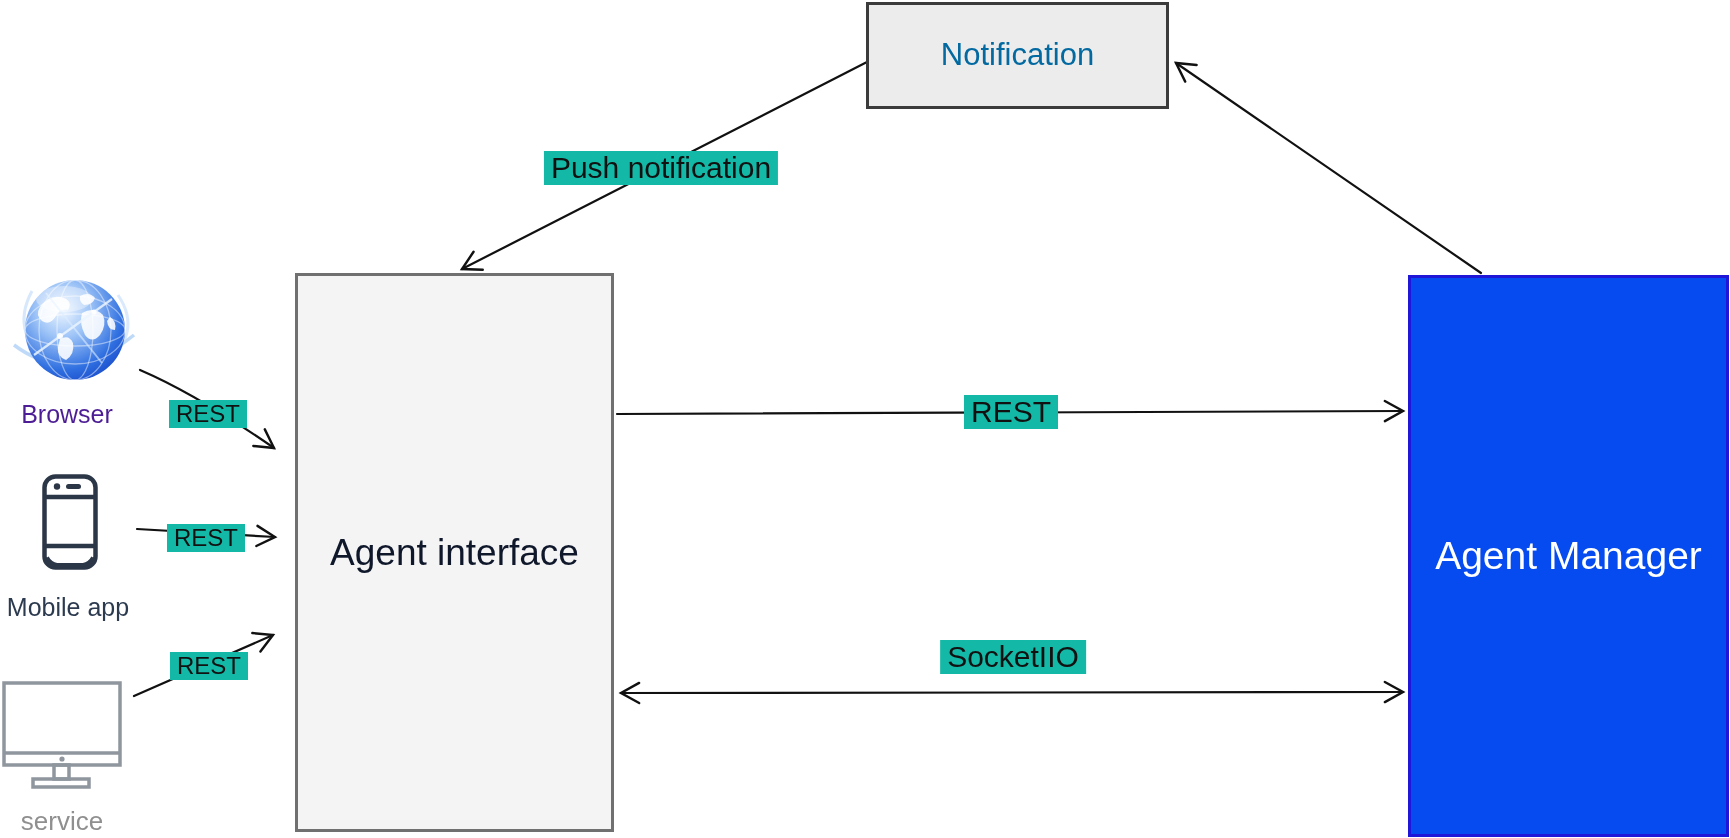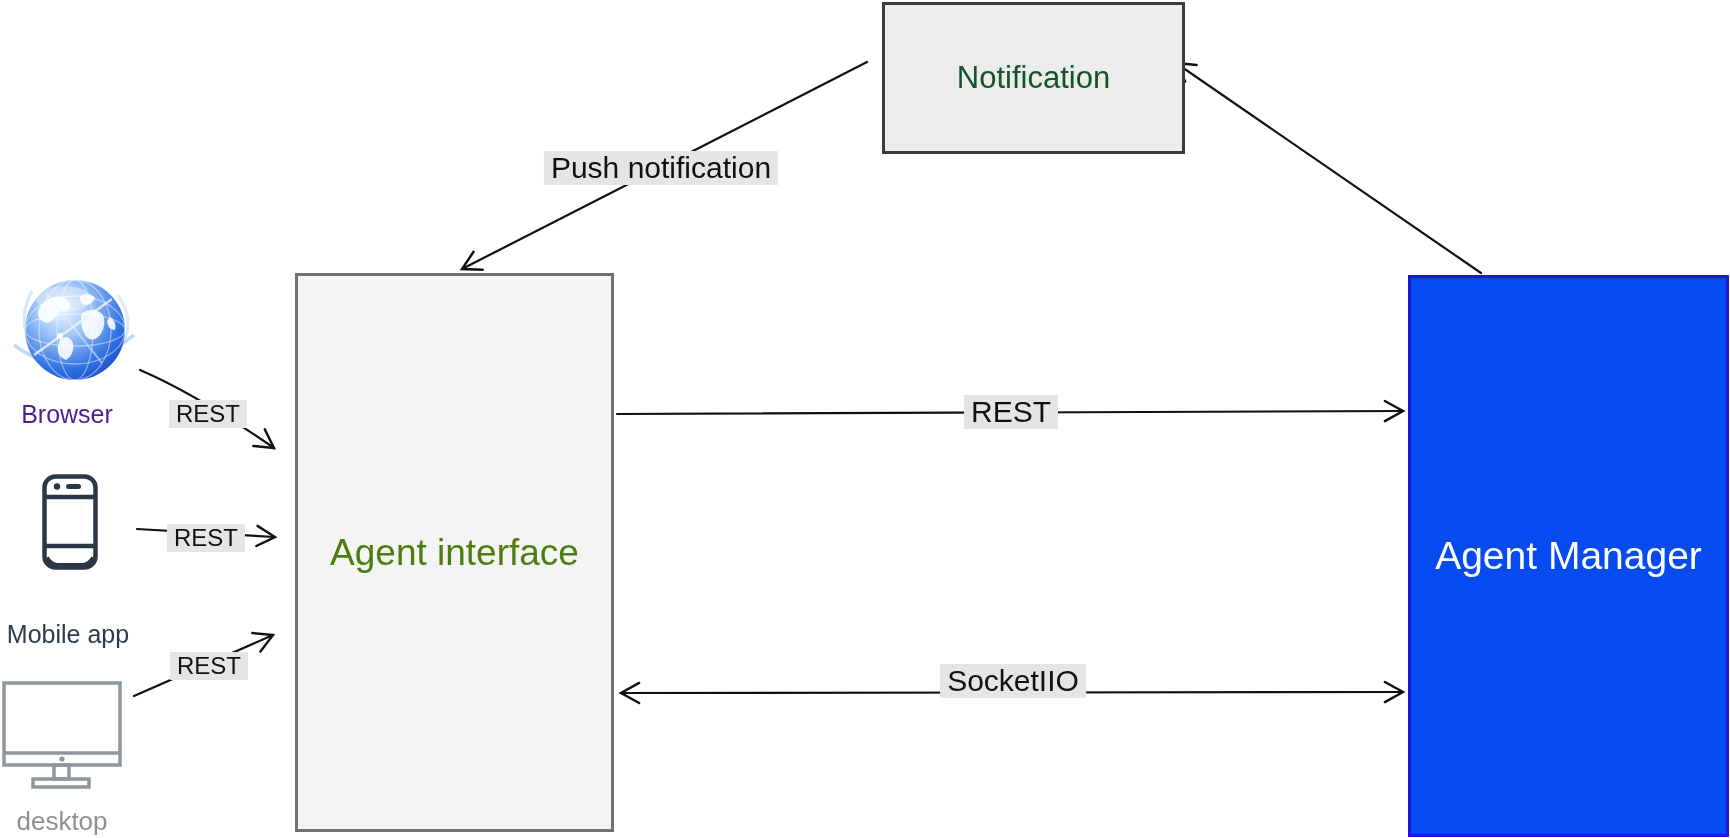--- a/index.html
+++ b/index.html
@@ -3,37 +3,37 @@
 <meta charset="utf-8">
 <style>
   html,body{margin:0;padding:0;background:#ffffff;}
   #canvas{
     position:relative;width:1730px;height:838px;background:#ffffff;overflow:hidden;
     font-family:"Liberation Sans", sans-serif;color:#1d1d1d;
   }
   svg.overlay{position:absolute;left:0;top:0;width:1730px;height:838px;}
   .node{position:absolute;display:flex;align-items:center;justify-content:center;box-sizing:border-box;text-align:center;}
   .node-notification{
-    left:866px;top:2px;width:303px;height:152px;
+    left:866px;top:2px;width:303px;height:107px;
     background:#ececec;border:3px solid #3b3b3b;
-    font-size:31px;line-height:1.5;flex-direction:column;color:#14532d;margin-left:16px;
+    font-size:31px;line-height:1.5;flex-direction:column;color:#0369a1;
   }
   .node-interface{
     left:295px;top:273px;width:319px;height:559px;
     background:#f4f4f4;border:3px solid #707070;
-    font-size:37px;color:#4d7c0f;
+    font-size:37px;color:#0f172a;
   }
   .node-manager{
     left:1408px;top:275px;width:321px;height:562px;
     background:#054bef;border:3px solid #2016d8;
     font-size:39px;color:#ffffff;
   }
   .edge-label{
     position:absolute;transform:translate(-50%,-50%);
-    background:#e5e5e5;padding:0 7px;white-space:nowrap;color:#111111;
+    background:#14b8a6;padding:0 7px;white-space:nowrap;color:#111111;
   }
   .edge-label.big{font-size:30px;}
   .edge-label.small{font-size:24px;}
   .client-label{
     position:absolute;transform:translate(-50%,-50%);white-space:nowrap;
     font-size:25px;color:#4c1d95;
   }
   .client-label.mobile{color:#2c3a50;}
   .client-label.desktop{color:#8f8f8f;font-size:26px;}
 </style>
@@ -120,22 +120,22 @@
   <div class="node node-interface">
     <span>Agent interface</span>
   </div>
 
   <div class="node node-manager">
     <span>Agent Manager</span>
   </div>
 
   <div class="edge-label big" style="left:661px;top:168px;">Push notification</div>
   <div class="edge-label big" style="left:1011px;top:412px;">REST</div>
-  <div class="edge-label big" style="left:1013px;top:681px;">SocketIIO</div>
+  <div class="edge-label big" style="left:1013px;top:657px;">SocketIIO</div>
   <div class="edge-label small" style="left:208px;top:414px;">REST</div>
   <div class="edge-label small" style="left:206px;top:538px;">REST</div>
   <div class="edge-label small" style="left:209px;top:666px;">REST</div>
 
   <div class="client-label" style="left:67px;top:414px;">Browser</div>
-  <div class="client-label mobile" style="left:68px;top:607px;margin-top:27px;">Mobile app</div>
-  <div class="client-label desktop" style="left:62px;top:821px;">desktop</div>
+  <div class="client-label mobile" style="left:68px;top:607px;">Mobile app</div>
+  <div class="client-label desktop" style="left:62px;top:821px;">service</div>
 
 </div>
 
 </body></html>

